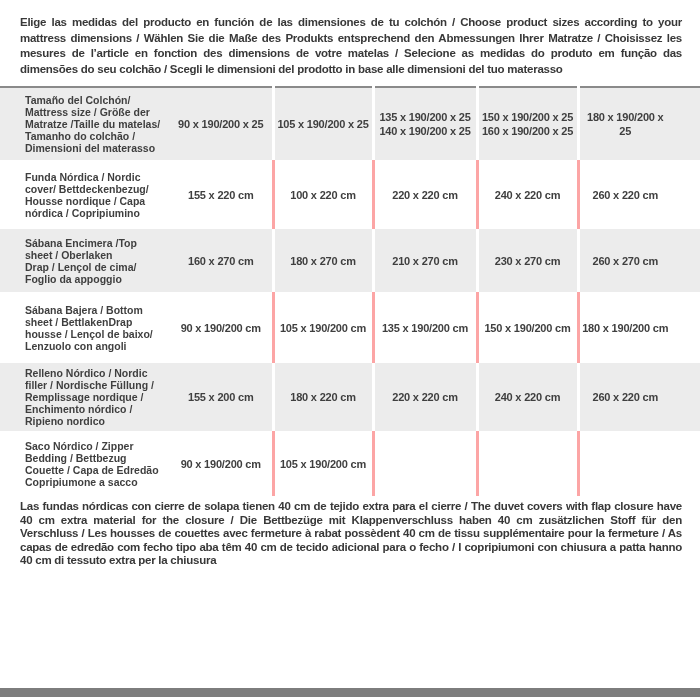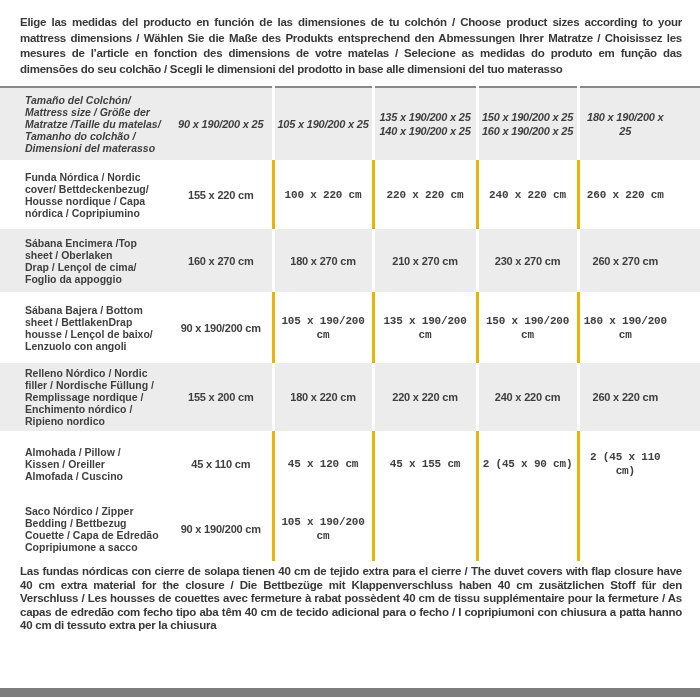--- a/index.html
+++ b/index.html
@@ -49,22 +49,22 @@
   td.val {
     font-size: 11px;
     line-height: 14px;
     text-align: center;
     letter-spacing: -0.2px;
   }
   td.val:last-child { padding-right: 30px; }
   tr.gray td { background: #ececec; }
   tr.white td { background: #ffffff; }
   tr.gray td.val + td.val { border-left: 3px solid #ffffff; }
-  tr.white td.val + td.val { border-left: 3px solid #eab308; font-family: Liberation Mono, monospace; }
-  tbody tr:nth-child(1) { height: 73px; font-style: italic; }
+  tr.white td.val + td.val { border-left: 3px solid #fca5a5; }
+  tbody tr:nth-child(1) { height: 73px; }
   tbody tr:nth-child(2) { height: 69px; border-radius: 22px; }
   tbody tr:nth-child(3) { height: 63px; }
   tbody tr:nth-child(4) { height: 71px; margin-left: 11px; }
   tbody tr:nth-child(5) { height: 68px; margin-top: 44px; }
   tbody tr:nth-child(6) { height: 65px; }
   tbody tr:nth-child(7) { height: 65px; }
   tbody tr:nth-child(8) { height: 63px; padding-left: 28px; }
   .footnote {
     margin: 4px 0 0 0;
     padding: 0 18px 0 20px;
@@ -153,30 +153,20 @@
 Remplissage nordique /
 Enchimento nórdico /
 Ripieno nordico</td>
           <td class="val">155 x 200 cm</td>
           <td class="val">180 x 220 cm</td>
           <td class="val">220 x 220 cm</td>
           <td class="val">240 x 220 cm</td>
           <td class="val">260 x 220 cm</td>
         </tr>
         <tr class="white">
-          <td class="label">Almohada  / Pillow /
-Kissen / Oreiller
-Almofada / Cuscino</td>
-          <td class="val">45 x 110 cm</td>
-          <td class="val">45 x 120 cm</td>
-          <td class="val">45 x 155 cm</td>
-          <td class="val">2 (45 x 90 cm)</td>
-          <td class="val">2 (45 x 110 cm)</td>
-        </tr>
-        <tr class="white">
           <td class="label">Saco Nórdico / Zipper
 Bedding / Bettbezug
 Couette  / Capa de Edredão
 Copripiumone a sacco</td>
           <td class="val">90 x 190/200 cm</td>
           <td class="val">105 x 190/200 cm</td>
           <td class="val"></td>
           <td class="val"></td>
           <td class="val"></td>
         </tr>

